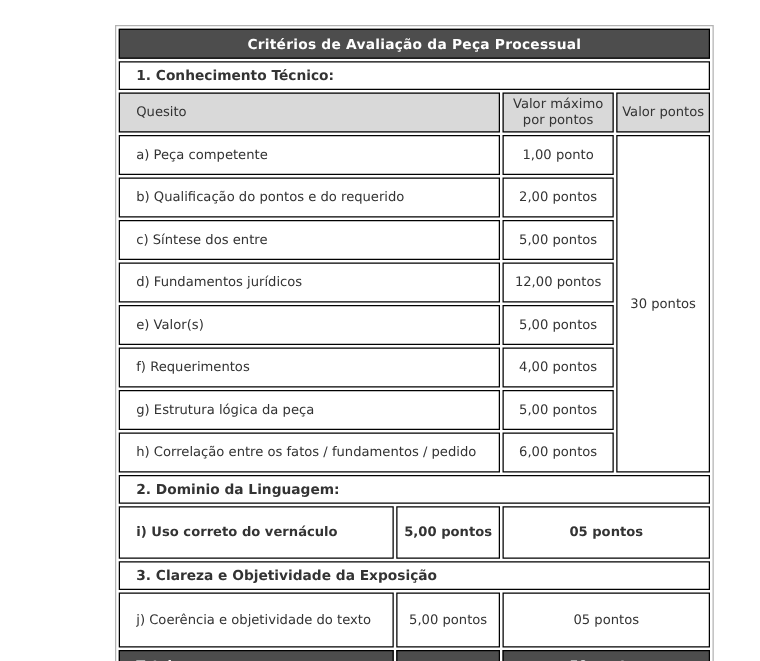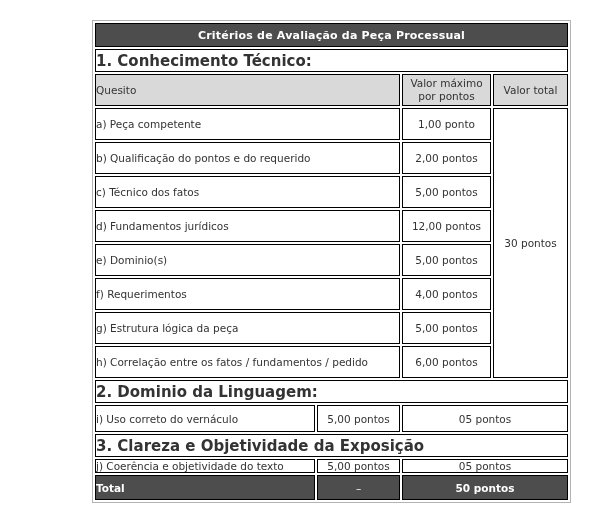--- a/index.html
+++ b/index.html
@@ -18,40 +18,40 @@
     border-collapse: separate;
     border-spacing: 2px;
     border: 1px solid #b3b3b3;
     background: #ffffff;
   }
   td {
     border: 1px solid #000000;
     color: #333333;
     font-size: 10.5px;
     vertical-align: middle;
-    padding: 0 0;
+    padding: 0 13px;
     overflow: hidden;
     background: #ffffff;
   }
   
   tr.r-title td   { height: 24px; }
   tr.r-section td { height: 23px; }
   tr.r-colhead td { height: 32px; }
   tr.r-body td    { height: 32px; }
-  tr.r-i td       { height: 27px; }
-  tr.r-j td       { height: 14px; margin-left: 18px; }
+  tr.r-i td       { height: 42px; font-weight: bold; }
+  tr.r-j td       { height: 44px; margin-left: 18px; }
   tr.r-total td   { height: 25px; }
 
   td.dark {
     background: #4d4d4d;
     color: #ffffff;
     font-weight: bold;
   }
   td.title-cell { text-align: center; font-size: 11px; letter-spacing: 0.2px; }
-  td.section-cell { font-weight: bold; font-size: 15px; }
+  td.section-cell { font-weight: bold; font-size: 11px; }
   td.gray {
     background: #d9d9d9;
   }
   td.center { text-align: center; padding: 0 2px; }
   td.colhead-center { text-align: center; line-height: 13px; padding: 0 2px; }
   td.label-cell { white-space: nowrap; }
   td.normal-weight { font-weight: normal; }
 </style>
 </head>
 <body>
@@ -70,42 +70,42 @@
       <td colspan="4" class="dark title-cell">Critérios de Avaliação da Peça Processual</td>
     </tr>
 
     <tr class="r-section">
       <td colspan="4" class="section-cell">1. Conhecimento Técnico:</td>
     </tr>
 
     <tr class="r-colhead">
       <td colspan="2" class="gray">Quesito</td>
       <td class="gray colhead-center">Valor máximo por pontos</td>
-      <td class="gray colhead-center">Valor total</td>
+      <td class="gray colhead-center">Valor pontos</td>
     </tr>
 
     <tr class="r-body">
       <td colspan="2" class="label-cell">a) Peça competente</td>
       <td class="center">1,00 ponto</td>
       <td rowspan="8" class="center">30 pontos</td>
     </tr>
     <tr class="r-body">
       <td colspan="2" class="label-cell">b) Qualificação do pontos e do requerido</td>
       <td class="center">2,00 pontos</td>
     </tr>
     <tr class="r-body">
-      <td colspan="2" class="label-cell">c) Técnico dos fatos</td>
+      <td colspan="2" class="label-cell">c) Síntese dos entre</td>
       <td class="center">5,00 pontos</td>
     </tr>
     <tr class="r-body">
       <td colspan="2" class="label-cell">d) Fundamentos jurídicos</td>
       <td class="center">12,00 pontos</td>
     </tr>
     <tr class="r-body">
-      <td colspan="2" class="label-cell">e) Dominio(s)</td>
+      <td colspan="2" class="label-cell">e) Valor(s)</td>
       <td class="center">5,00 pontos</td>
     </tr>
     <tr class="r-body">
       <td colspan="2" class="label-cell">f) Requerimentos</td>
       <td class="center">4,00 pontos</td>
     </tr>
     <tr class="r-body">
       <td colspan="2" class="label-cell">g) Estrutura lógica da peça</td>
       <td class="center">5,00 pontos</td>
     </tr>

